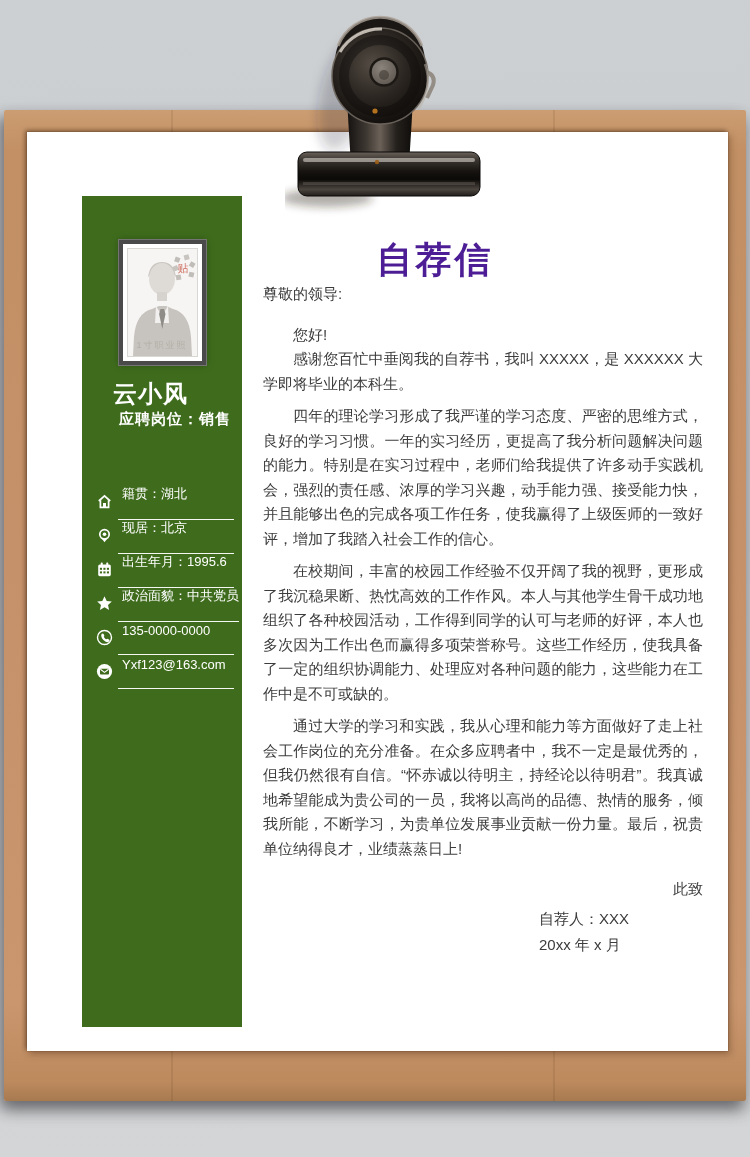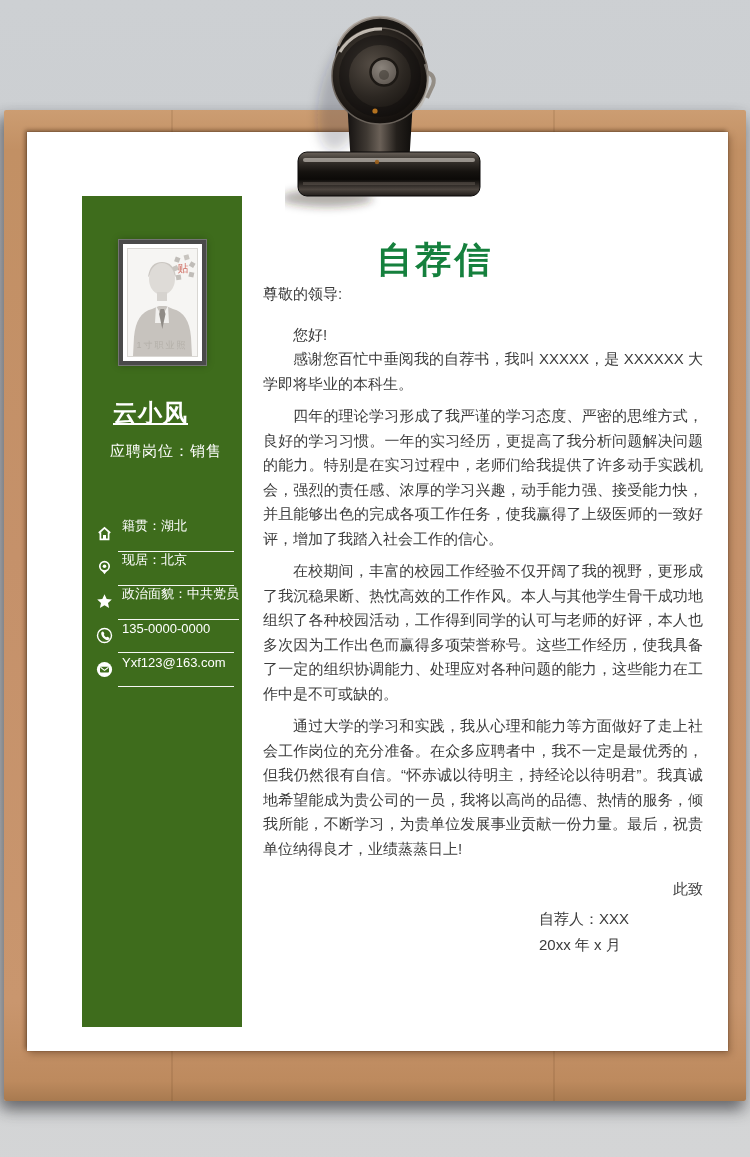--- a/index.html
+++ b/index.html
@@ -16,31 +16,31 @@
   .paper{position:absolute;left:27px;top:132px;width:701px;height:919px;background:#ffffff;overflow:hidden;
          box-shadow:-2px -2px 4px rgba(60,35,15,.45), 2px 3px 7px rgba(60,35,15,.35), 0 0 1px rgba(60,35,15,.6);}
   
   .sidebar{position:absolute;left:55px;top:64px;width:160px;height:831px;background:#3e6c1c;color:#fff;}
   .photo-frame{width:87px;height:125px;margin:44px auto 0;box-sizing:border-box;border:4px solid #4a4a4a;
                background:#fff;padding:4px;box-shadow:0 0 0 1px #747474,0 0 8px rgba(0,0,0,.3);}
   .photo{position:relative;width:71px;height:109px;background:#f6f5f3;border:1px solid #d9d7d3;box-sizing:border-box;}
   .photo svg{display:block}
   .photo-caption{position:absolute;left:0;right:0;bottom:4px;text-align:center;font-size:9px;
                  letter-spacing:2px;color:#b3afa8;}
-  .name{margin-top:32px;padding-left:31px;font-size:24px;font-weight:bold;letter-spacing:1px;text-decoration:underline;}
-  .position{margin-top:13px;padding-left:28px;font-size:15px;font-weight:normal;letter-spacing:1px;}
+  .name{margin-top:13px;padding-left:31px;font-size:24px;font-weight:bold;letter-spacing:1px;}
+  .position{padding-left:37px;font-size:15px;font-weight:bold;letter-spacing:1px;}
   .contacts{margin-top:55px;}
   .c-row{display:flex;align-items:center;height:34px;padding:0 8px 0 13px;}
   .c-ic{flex:0 0 18px;display:flex;justify-content:center;align-items:center;}
   .c-tx{flex:1;margin-left:5px;font-size:13px;padding:3px 0 16px 4px;white-space:nowrap;
         border-bottom:1px solid rgba(255,255,255,.95);}
   
   .content{position:absolute;left:236px;top:0;width:440px;color:#3c3c3c;font-size:15px;line-height:24.5px;}
   .title{margin:106px 96px 0 0;text-align:center;font-size:36px;line-height:44px;font-weight:bold;
-         color:#15803d;letter-spacing:3px;}
+         color:#4c1d95;letter-spacing:3px;}
   .salutation{}
   .greet{margin-top:16px;text-indent:2em;}
   .para{margin:8px 0 0 0;text-indent:2em;text-align:justify;}
   .closing{margin-top:16px;}
   .cl-1{text-indent:2em;text-align:right;}
   .signature{margin-top:4px;margin-left:276px;line-height:26px;}
   
   .clip{position:absolute;left:285px;top:12px;}
 </style>
 </head>
@@ -100,20 +100,36 @@
           <span class="c-ic">
             <svg width="17" height="17" viewBox="0 0 17 17">
                 <circle cx="8.5" cy="7.3" r="4.7" stroke="#fff" stroke-width="1.7" fill="none"></circle>
                 <circle cx="8.5" cy="7.3" r="1.8" fill="#fff"></circle>
                 <path d="M5.7 11.4 L8.5 15.2 L11.3 11.4 Z" fill="#fff"></path>
               </svg>
           </span>
           <span class="c-tx">现居：北京</span>
         </div>
 
+        <div class="c-row">
+          <span class="c-ic">
+            <svg width="17" height="17" viewBox="0 0 17 17">
+                <rect x="2.2" y="3.4" width="12.6" height="11.8" rx="1.6" fill="#fff"></rect>
+                <rect x="4.8" y="1.6" width="1.9" height="3.2" rx=".6" fill="#fff"></rect>
+                <rect x="10.3" y="1.6" width="1.9" height="3.2" rx=".6" fill="#fff"></rect>
+                <rect x="3.9" y="6.8" width="2.1" height="2" fill="#3e6c1c"></rect>
+                <rect x="7.4" y="6.8" width="2.1" height="2" fill="#3e6c1c"></rect>
+                <rect x="10.9" y="6.8" width="2.1" height="2" fill="#3e6c1c"></rect>
+                <rect x="3.9" y="10.4" width="2.1" height="2" fill="#3e6c1c"></rect>
+                <rect x="7.4" y="10.4" width="2.1" height="2" fill="#3e6c1c"></rect>
+                <rect x="10.9" y="10.4" width="2.1" height="2" fill="#3e6c1c"></rect>
+              </svg>
+          </span>
+          <span class="c-tx">出生年月：1995.6</span>
+        </div>
 
         <div class="c-row">
           <span class="c-ic">
             <svg width="17" height="17" viewBox="0 0 17 17">
                 <path d="M8.5 1.2 L10.7 6 L15.8 6.5 L12 9.9 L13.1 15 L8.5 12.3 L3.9 15 L5 9.9 L1.2 6.5 L6.3 6 Z" fill="#fff"></path>
               </svg>
           </span>
           <span class="c-tx">政治面貌：中共党员</span>
         </div>
 

